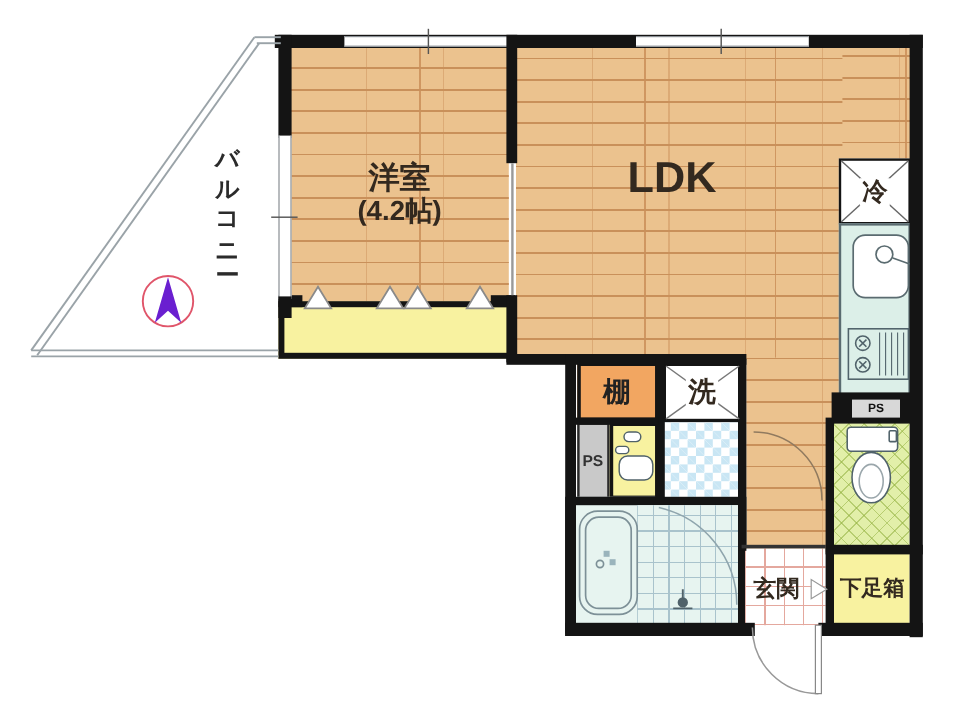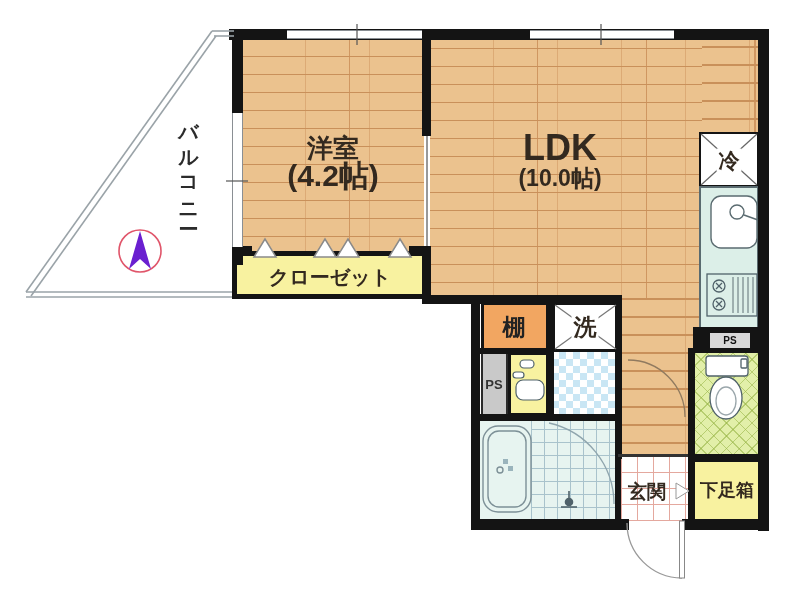--- a/index.html
+++ b/index.html
@@ -201,26 +201,24 @@
       <path d="M627,523 A55,55 0 0 0 682,578" fill="none" stroke="#999" stroke-width="1.3"></path>
       <rect x="679.5" y="521" width="5" height="57" fill="#fff" stroke="#888" stroke-width="1"></rect>
     </g>
 
     <path d="M676,483 L676,499 L689,491 Z" fill="#fff" stroke="#999" stroke-width="1"></path>
   </svg>
 
   <div class="vtext" style="left:176px;top:110px;height:150px;font-size:20px;">バルコニー</div>
 
   <div class="lbl" style="left:333px;top:148px;font-size:26px;">洋室</div>
-  <div class="lbl" style="left:333px;top:176px;font-size:30px;">(4.2帖)</div>
+  <div class="lbl" style="left:333px;top:176px;font-size:23px;">(4.2帖)</div>
 
   <div class="lbl" style="left:560px;top:148px;font-size:36px;">LDK</div>
-  <div class="lbl" style="left:560px;top:178px;font-size:23px;">(10.0帖)</div>
-
-  <div class="lbl" style="left:330px;top:277px;font-size:20px;">クローゼット</div>
+
 
   <div class="lbl" style="left:729px;top:160px;font-size:21px;background:#fff;padding:1px 2px;">冷</div>
 
   <div class="lbl" style="left:514px;top:327px;font-size:23px;color:#222;">棚</div>
 
   <div class="lbl" style="left:585px;top:327px;font-size:23px;background:#fff;padding:0 2px;">洗</div>
 
   <div class="lbl" style="left:730px;top:341px;font-size:10px;color:#111;">PS</div>
 
   <div class="lbl" style="left:494px;top:384px;font-size:13px;color:#333;">PS</div>

